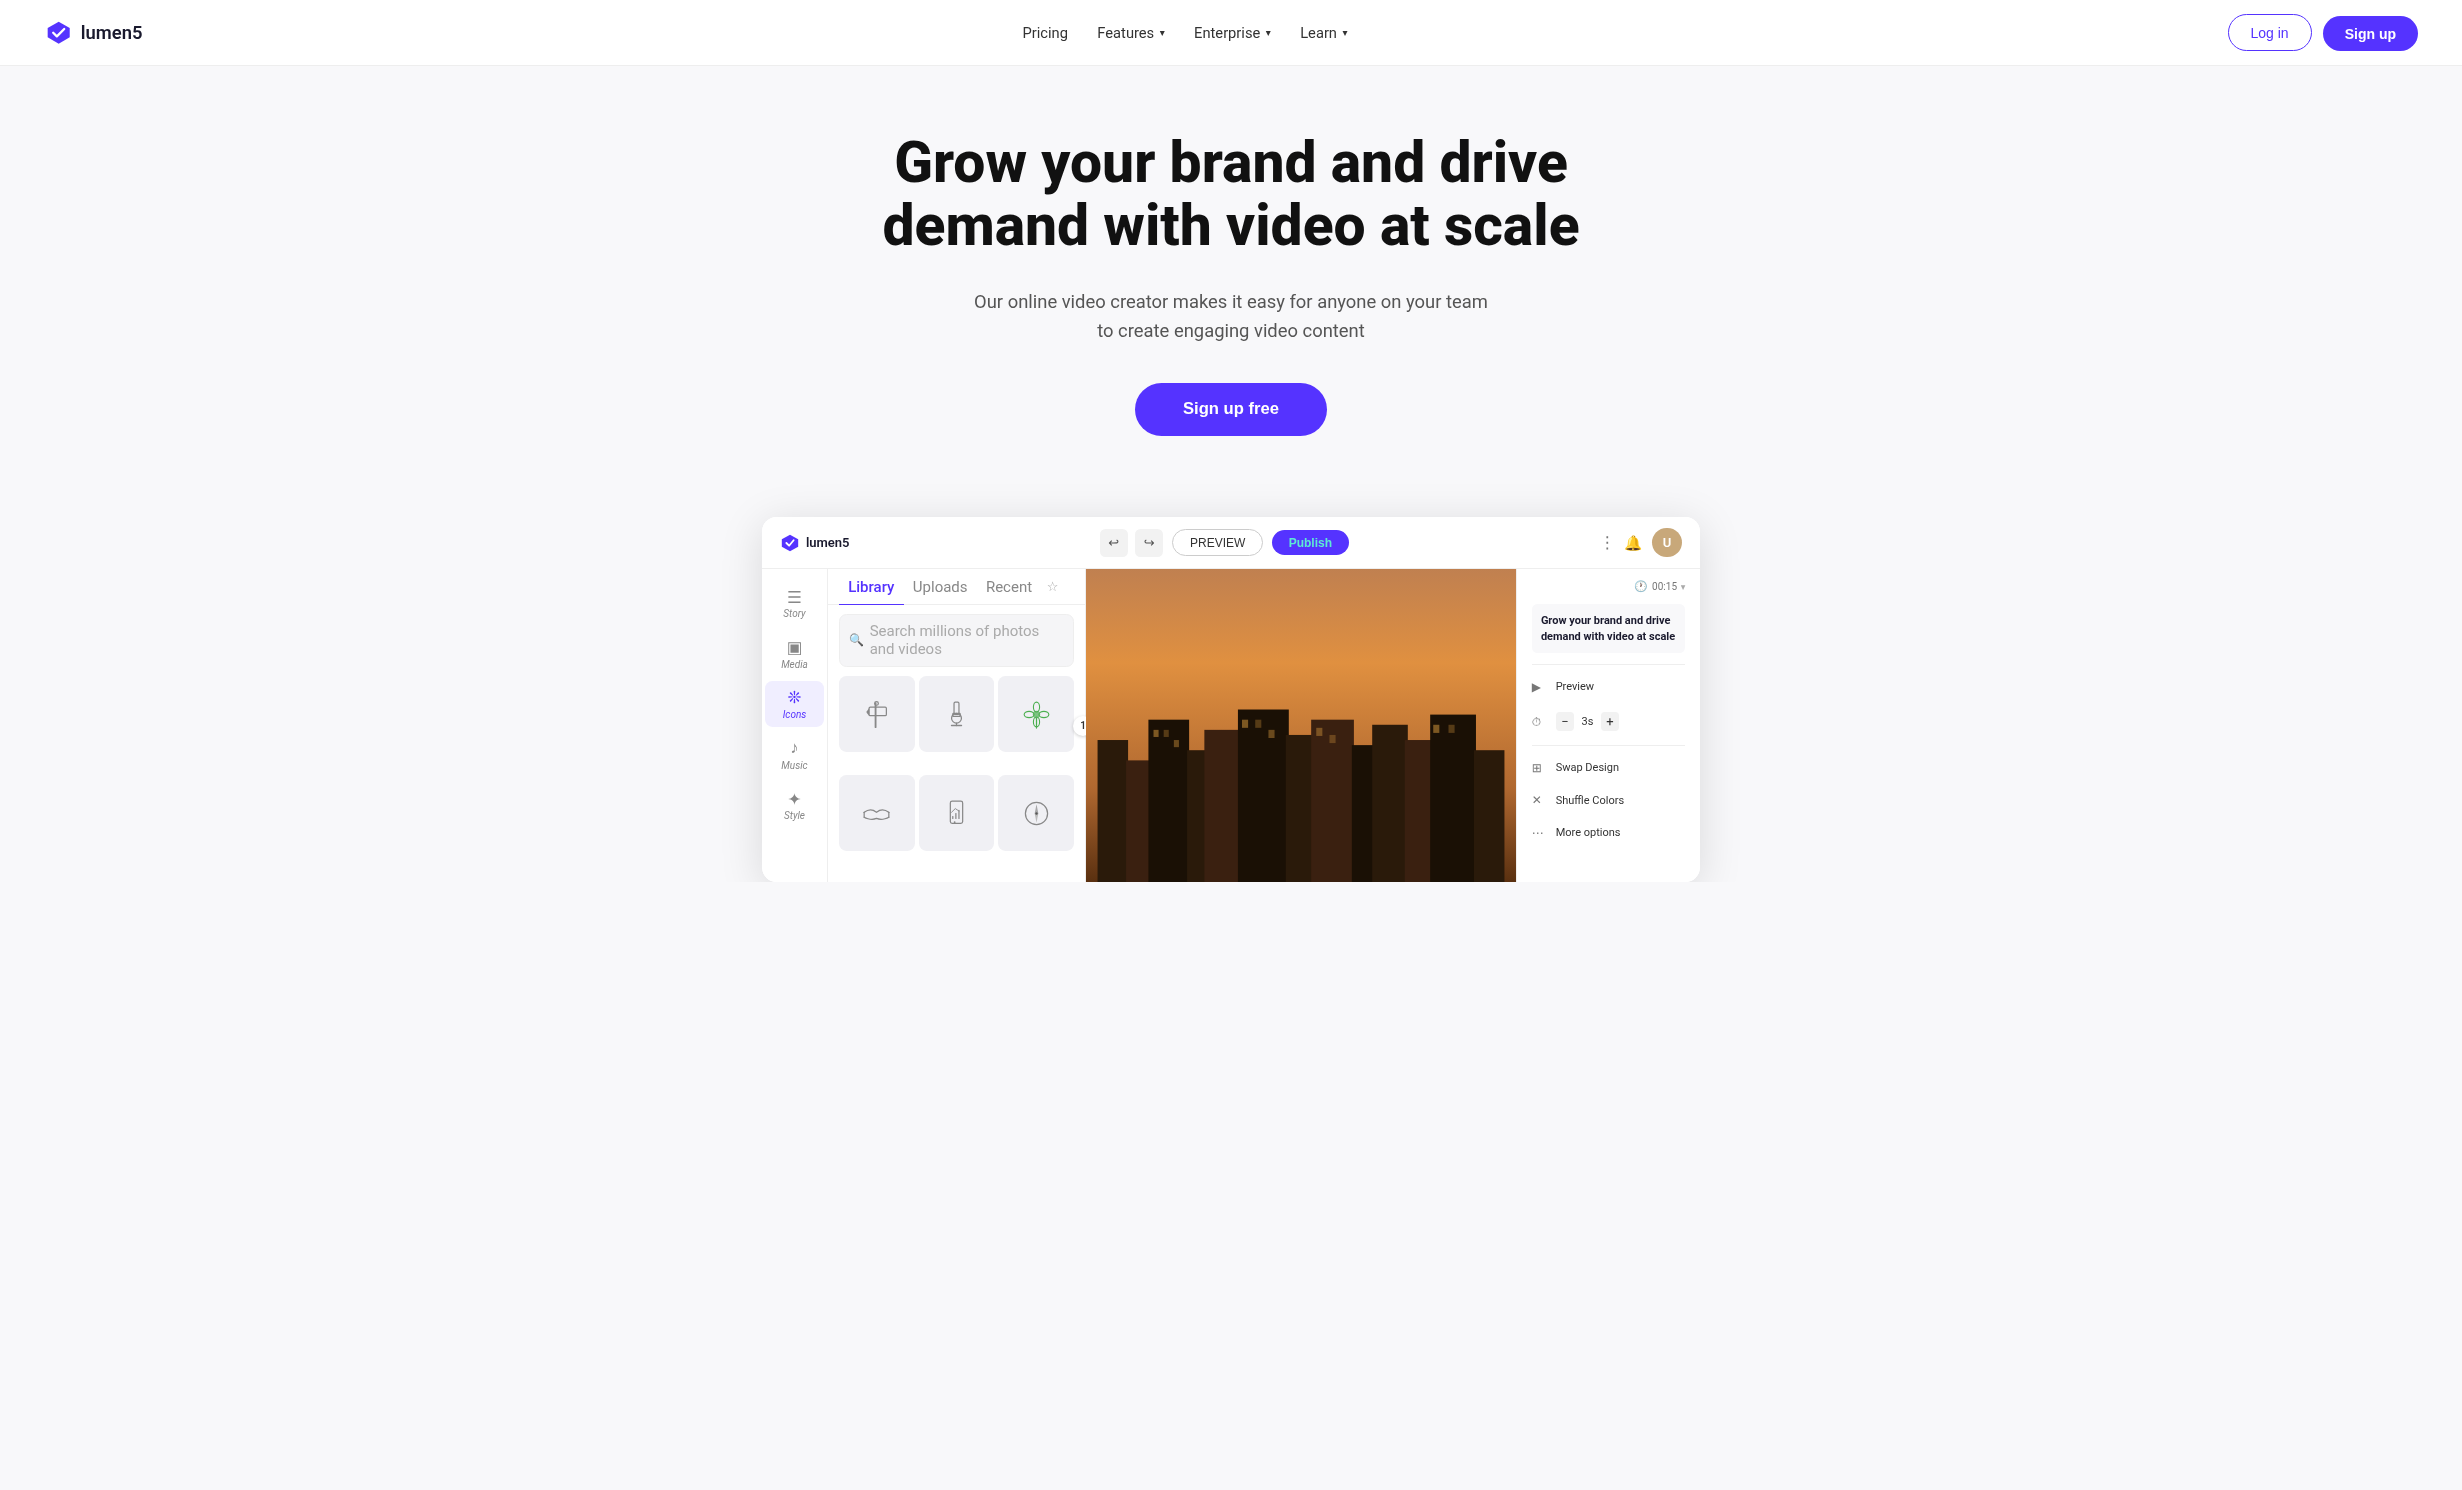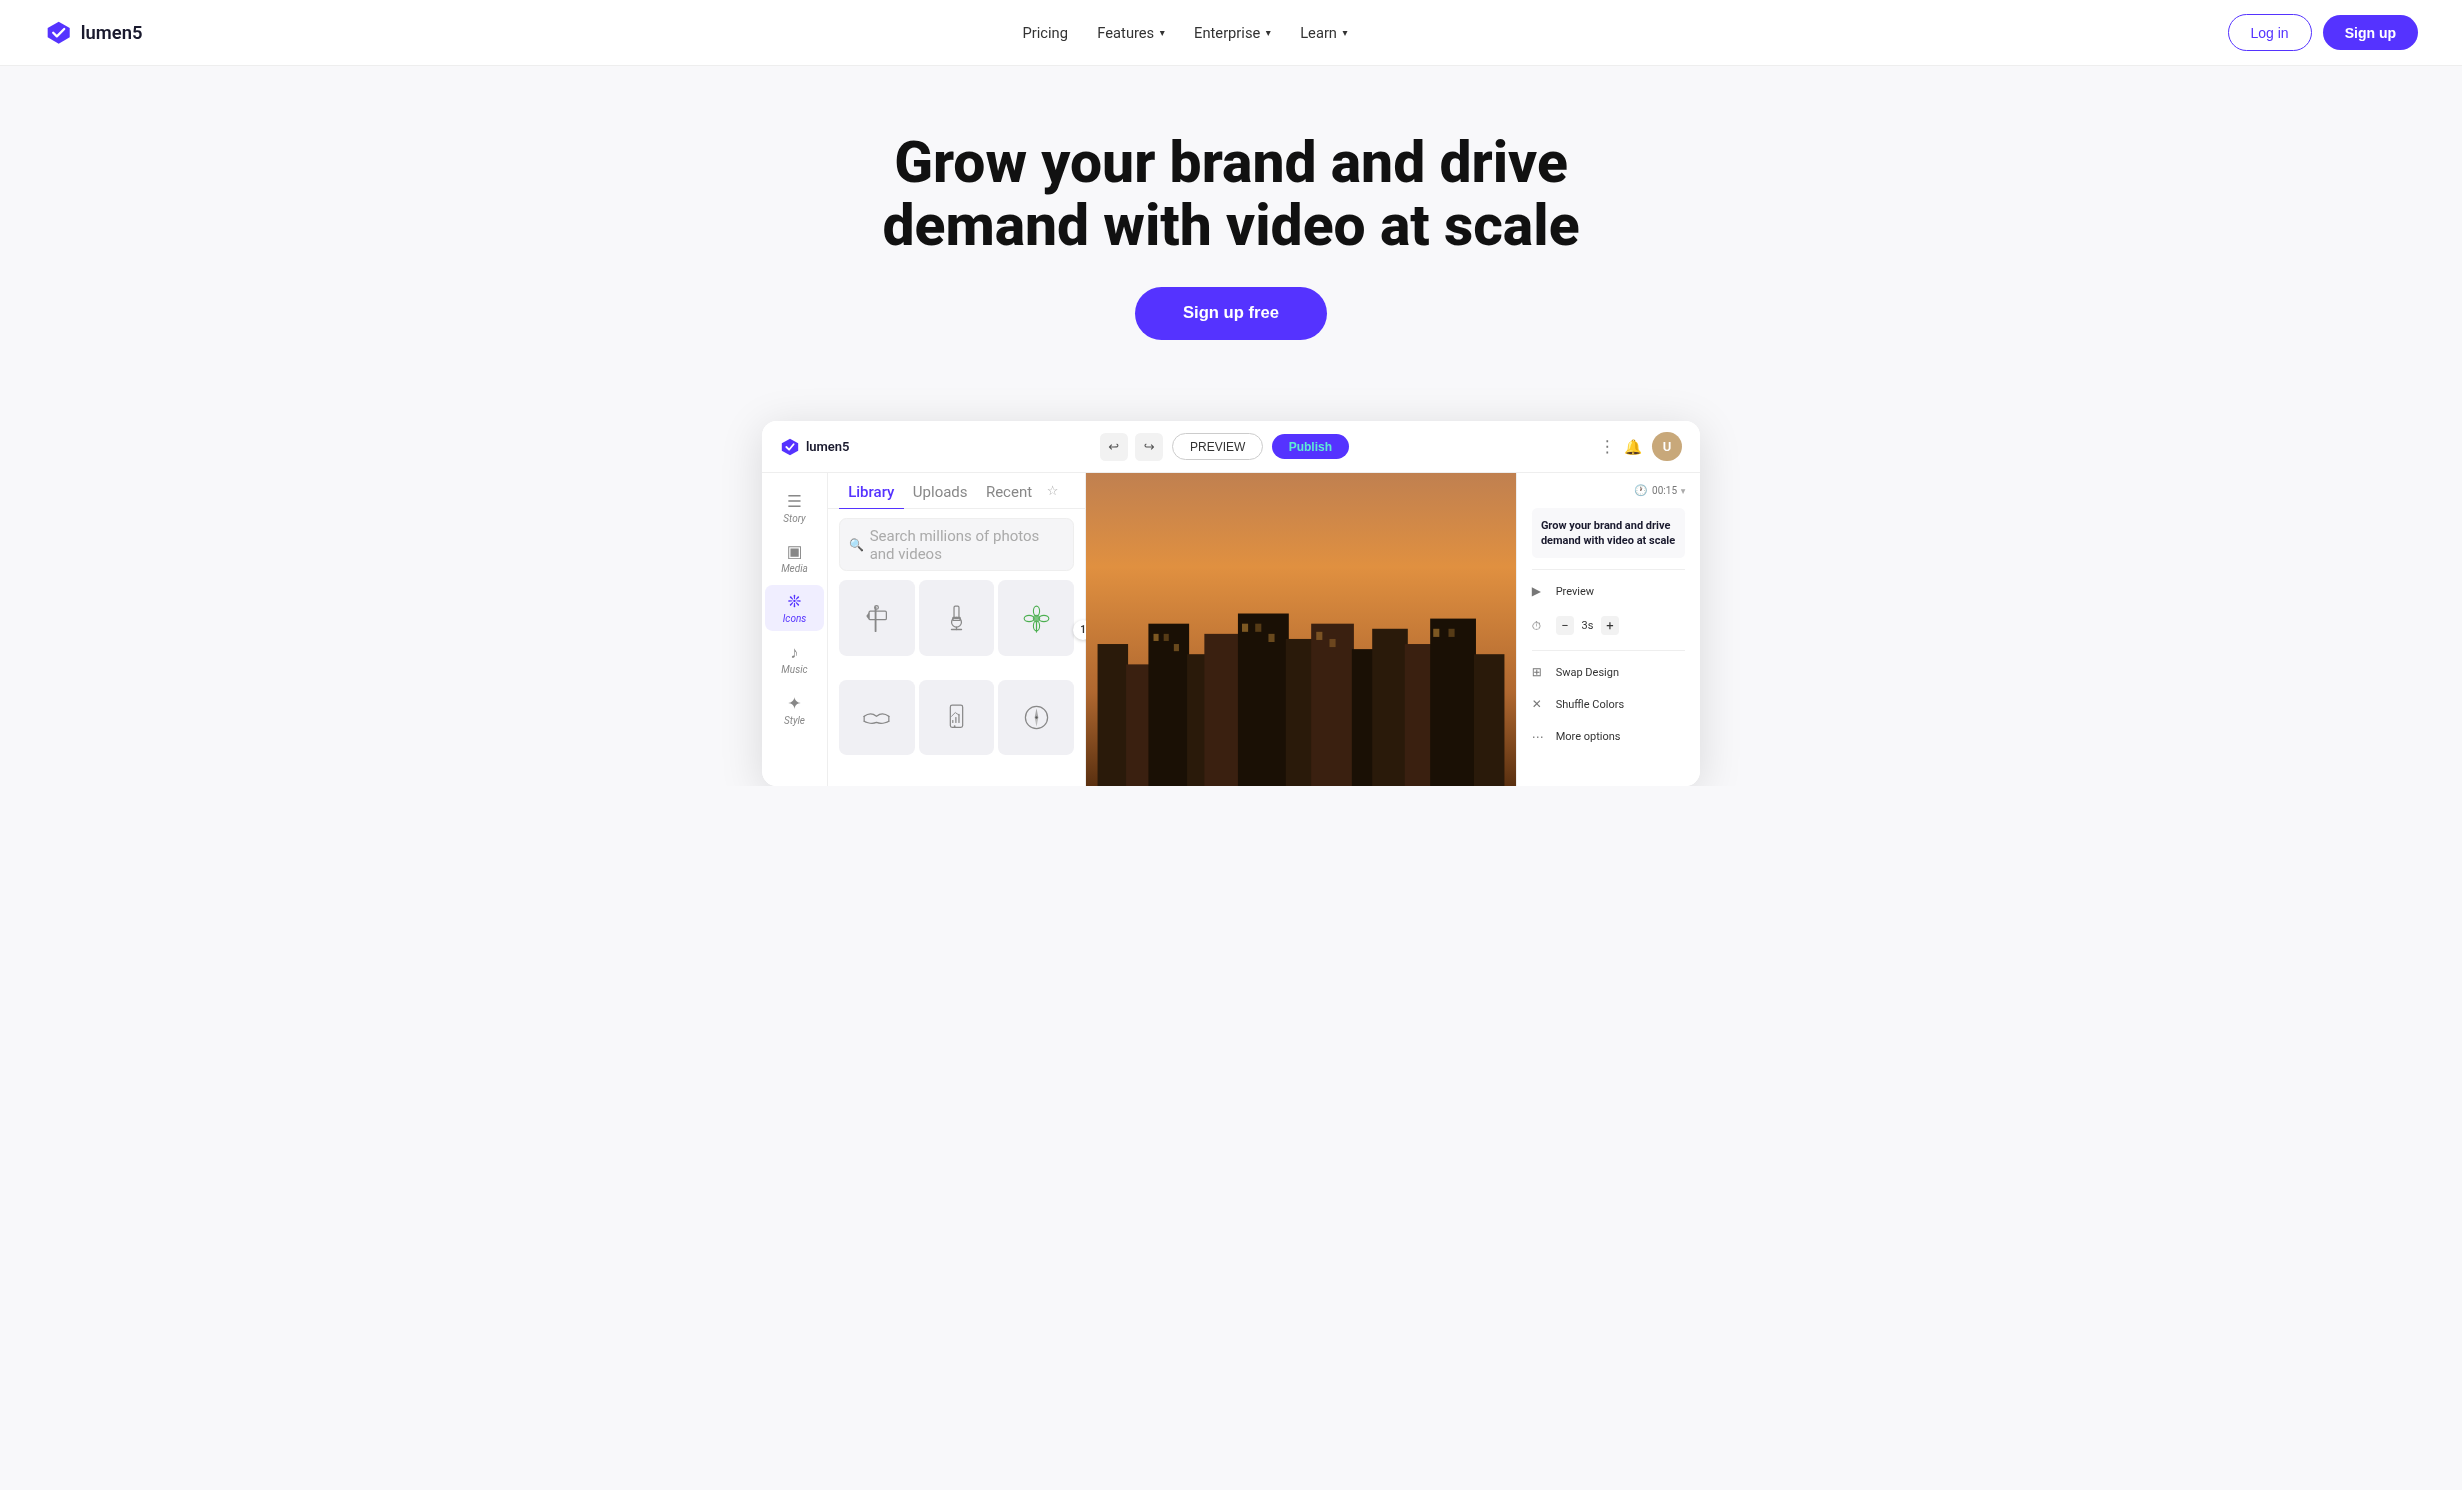--- a/index.html
+++ b/index.html
@@ -9,21 +9,21 @@
     nav {
       display: flex; align-items: center; justify-content: space-between;
       padding: 0 44px; height: 66px; background: #fff;
       border-bottom: 0.9px solid #eee; position: sticky; top: 0; z-index: 100;
     }
     .nav-logo { display: flex; align-items: center; gap: 7.4px; text-decoration: none; }
     .nav-logo-icon { width: 29.4px; height: 29.4px; }
     .nav-logo-text { font-size: 18.4px; font-weight: 600; color: #1a1a2e; }
     .nav-links { display: flex; align-items: center; gap: 29.4px; }
     .nav-link { font-size: 14.7px; color: #333; text-decoration: none; cursor: pointer; display: flex; align-items: center; gap: 3.7px; }
-    .nav-actions { display: flex; align-items: center; gap: 11px; }
+    .nav-actions { display: flex; align-items: flex-end; gap: 11px; }
     .btn-login {
       padding: 9.2px 22px; border-radius: 919px; border: 1.8px solid #5533ff;
       background: #fff; color: #5533ff; font-size: 14px; font-weight: 500; cursor: pointer;
     }
     .btn-signup {
       padding: 9.2px 22px; border-radius: 919px; border: none;
       background: #5533ff; color: #fff; font-size: 14px; font-weight: 600; cursor: pointer;
     }
     .chevron { font-size: 10px; margin-left: 1.8px; }
 
@@ -194,20 +194,21 @@
   </div>
 
   <div class="nav-actions">
     <button class="btn-login">Log in</button>
     <button class="btn-signup">Sign up</button>
   </div>
 </nav>
 
 <section class="hero">
   <h1 class="hero-title">Grow your brand and drive demand with video at scale</h1>
+  <p class="hero-subtitle">Our online video creator makes it easy for anyone on your team to create engaging video content</p>
   <button class="btn-signup-free">Sign up free</button>
 </section>
 
 <div class="app-preview">
   <div class="app-frame">
 
     <div class="app-topbar">
       <div class="app-logo-row">
         <svg class="app-logo-mini" viewBox="0 0 22 22" fill="none">
           <path d="M11 2L20 7V15L11 20L2 15V7L11 2Z" fill="#5533ff"></path>

